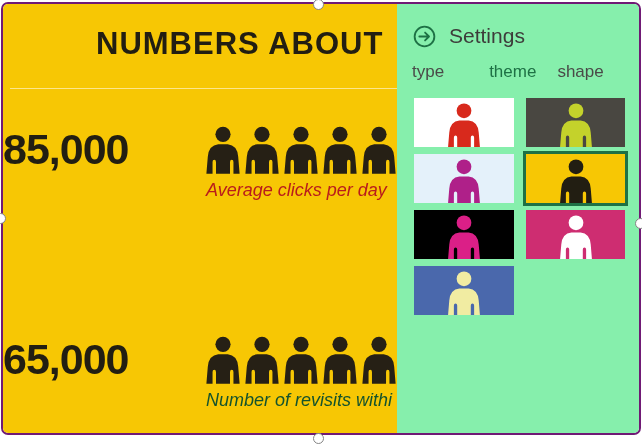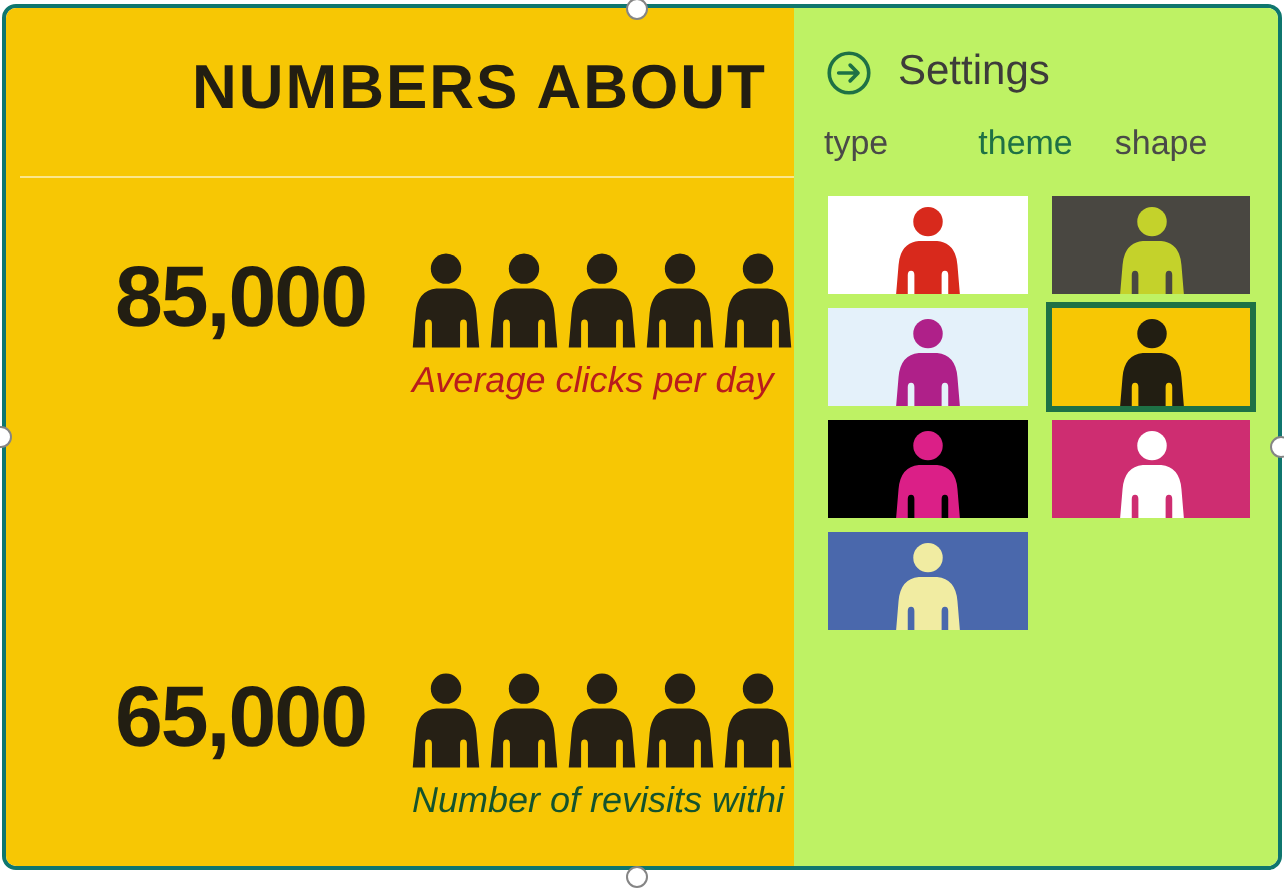--- a/index.html
+++ b/index.html
@@ -5,54 +5,54 @@
   html,body{margin:0;padding:0;}
   body{
     width:642px;height:444px;position:relative;overflow:hidden;
     background:#ffffff;
     font-family:"Liberation Sans", sans-serif;
     -webkit-font-smoothing:antialiased;
   }
   
   .frame{
     position:absolute;left:1px;right:1px;top:2px;bottom:9px;
-    border:2px solid #0f766e;border-radius:7px;
+    border:2px solid #701a75;border-radius:7px;
     overflow:hidden;background:#ffffff;
   }
   
   .canvas{
     position:absolute;left:0;top:0;bottom:0;width:396px;
     background:#F7C704;overflow:hidden;
   }
   .title{
     position:absolute;left:93px;top:22px;white-space:nowrap;
     font-size:31px;font-weight:700;letter-spacing:1px;color:#221E12;
   }
   .title-divider{
     position:absolute;left:7px;right:0;top:84px;height:1px;
     background:rgba(255,255,255,0.55);
   }
   .stat-row{position:absolute;left:0;width:396px;height:100px;}
   .stat-row.r0{top:118px}
   .stat-row.r1{top:223px}
   .stat-row.r2{top:328px}
   .stat-value{
-    position:absolute;left:0;top:6px;width:180px;text-align:right;
+    position:absolute;left:0;top:6px;width:180px;
     font-size:43px;font-weight:700;color:#221E12;line-height:1;
     letter-spacing:-1px;
   }
   .stat-icons{position:absolute;left:201px;top:4px;display:flex;gap:1px;color:#262015;}
   .p-icon{fill:currentColor;display:block;}
   .stat-caption{
     position:absolute;left:203px;top:58px;white-space:nowrap;
     font-style:italic;font-size:18px;color:#6F680B;
   }
   
   .panel{
-    position:absolute;right:0;top:0;bottom:0;width:242px;background:#bef264;
+    position:absolute;right:0;top:0;bottom:0;width:242px;background:#86efac;
   }
   .panel-header{position:absolute;left:16px;top:20px;display:flex;align-items:center;gap:13px;}
   .back-btn{width:23px;height:23px;display:block;cursor:pointer;}
   .panel-title{font-size:21px;color:#3d3c3a;font-weight:400;}
   .tabs{position:absolute;left:15px;top:58px;display:flex;gap:21px;justify-content:flex-end;}
   .tab{font-size:17px;color:#4a4a48;cursor:pointer;}
   .tab.active{font-weight:400;}
   .swatches{
     position:absolute;left:17px;top:94px;
     display:grid;grid-template-columns:100px 99px;column-gap:12px;

